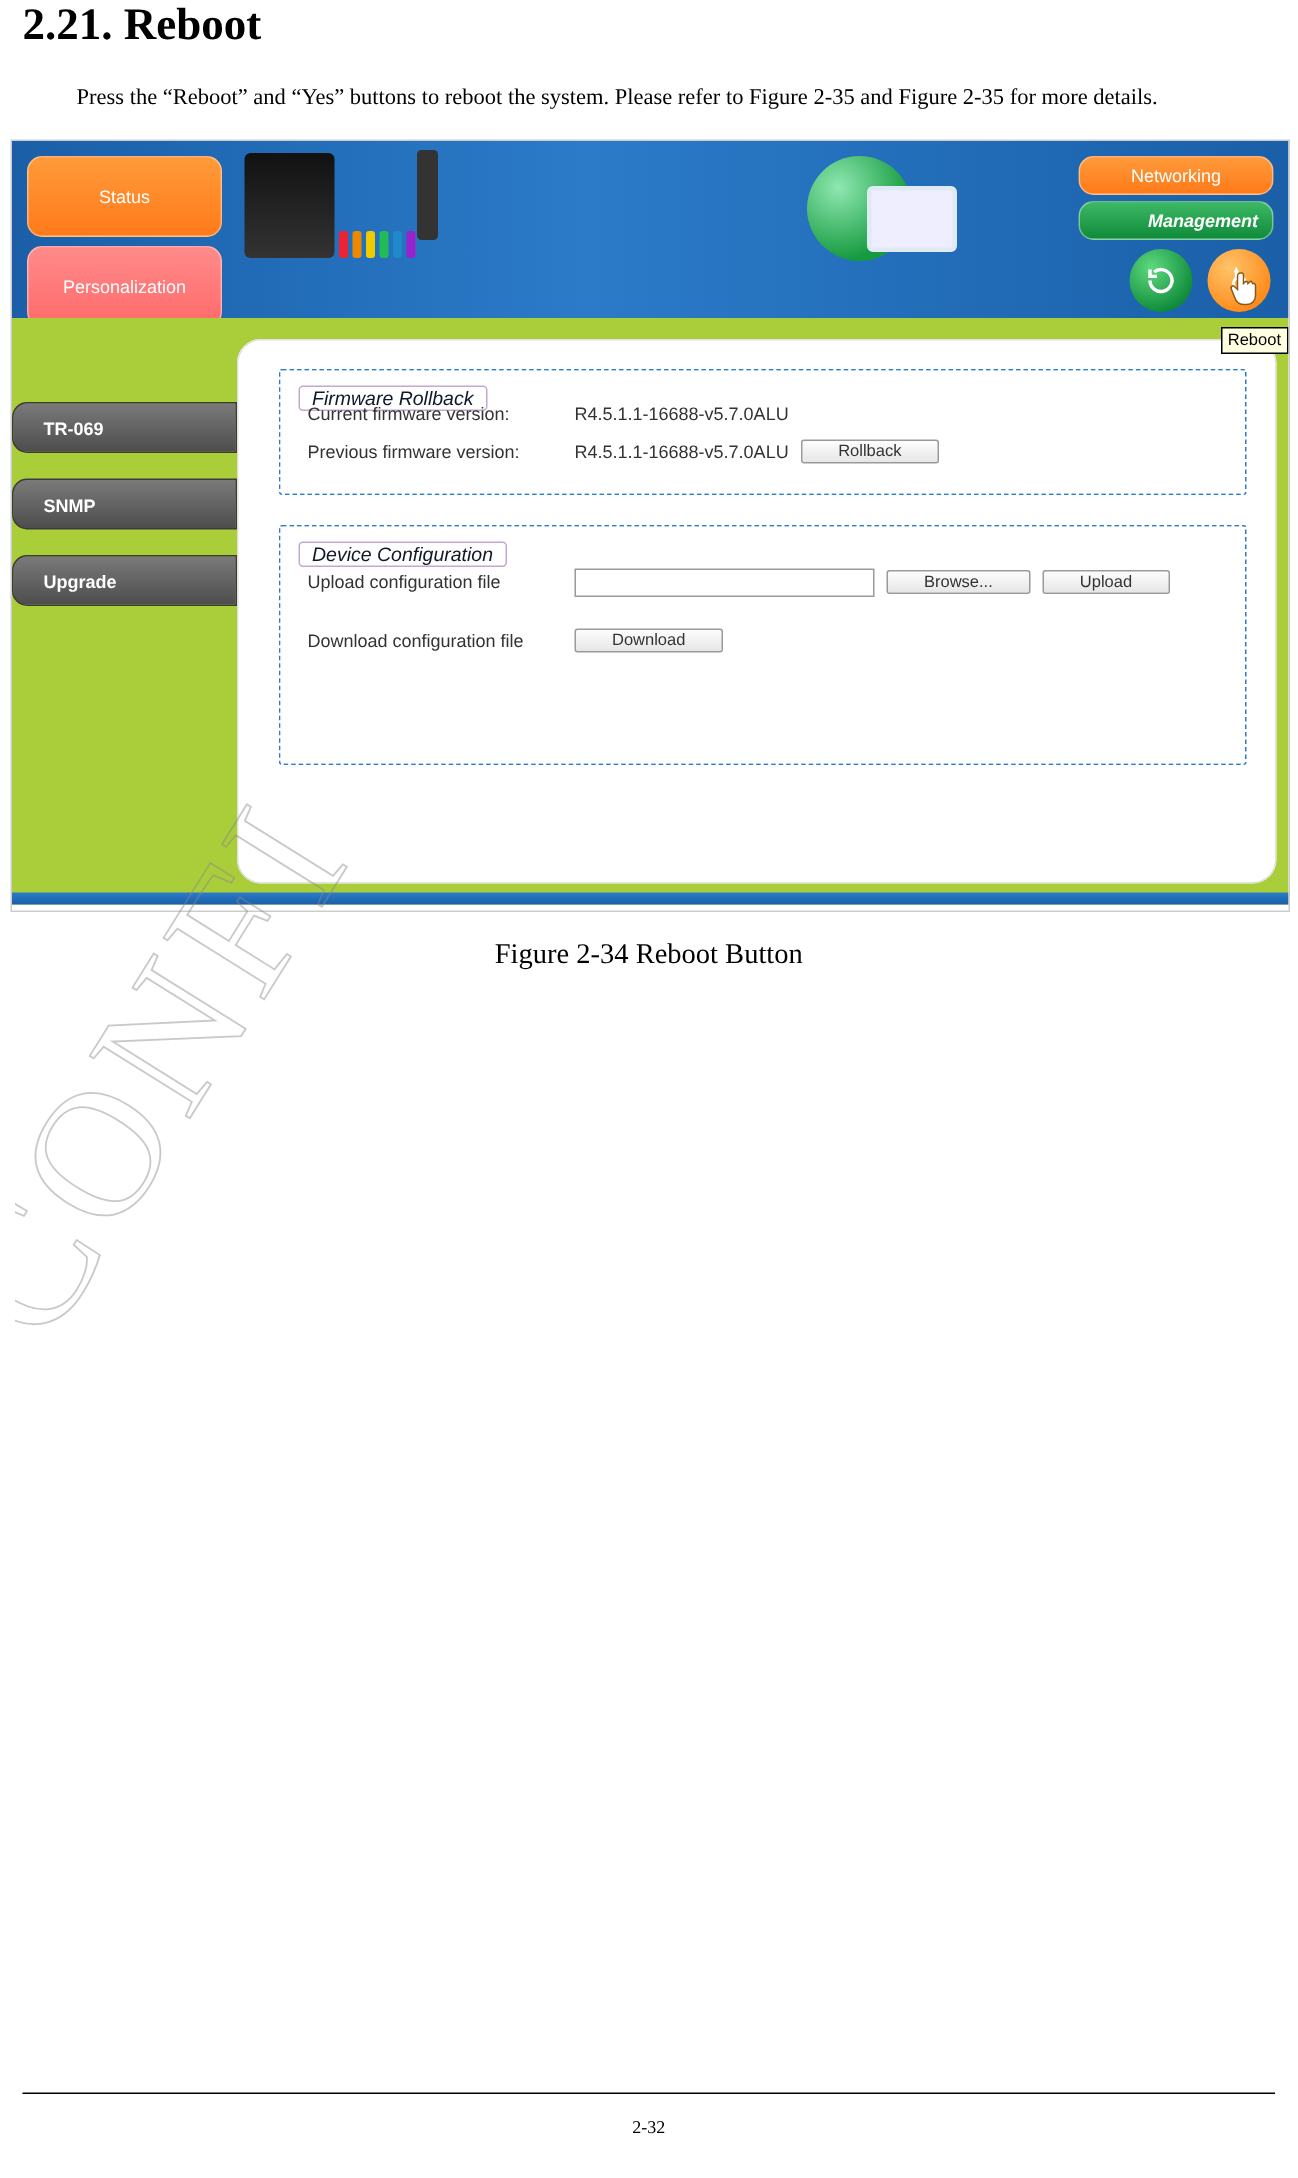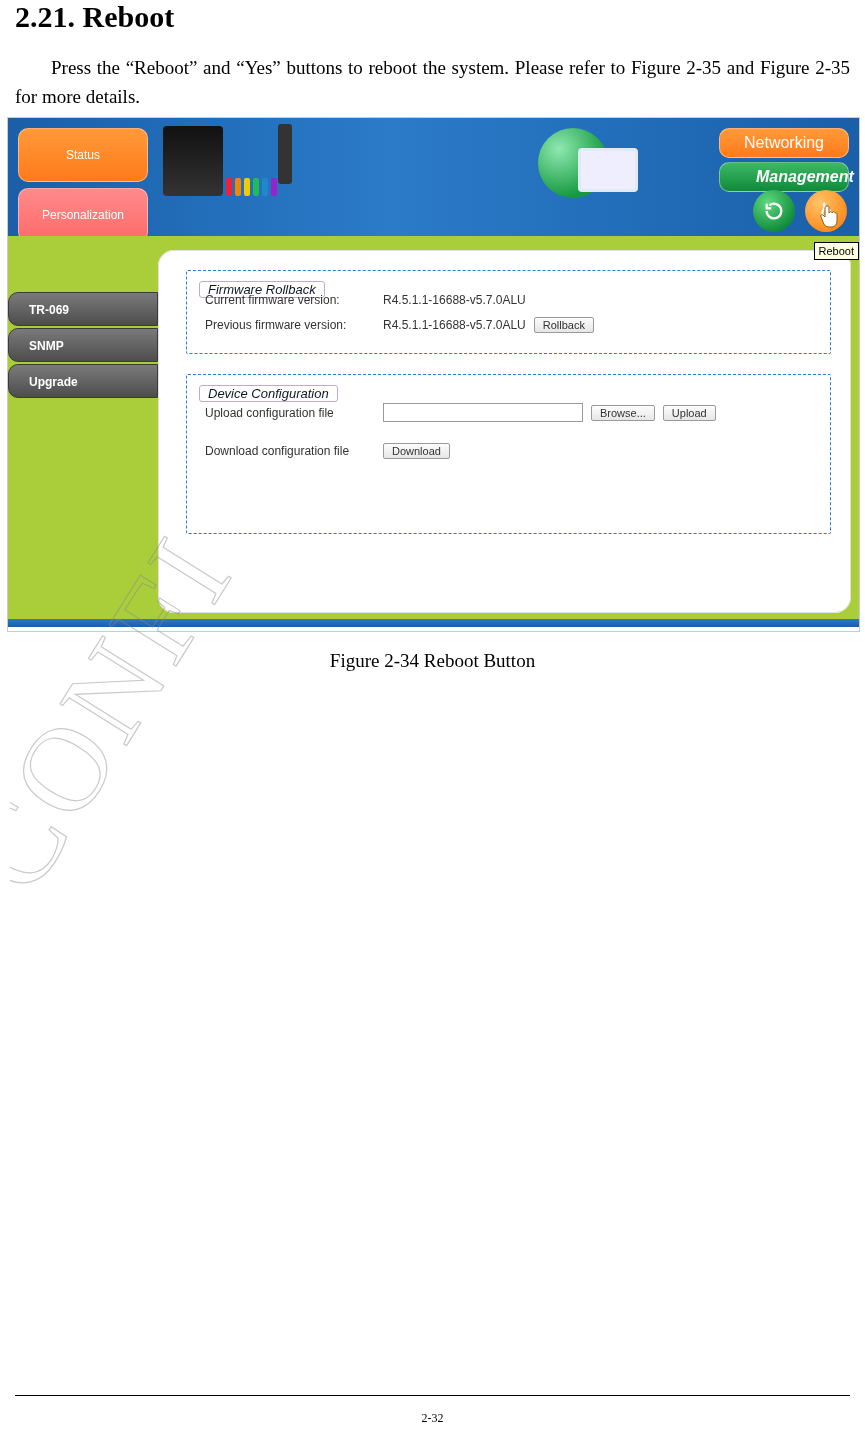--- a/index.html
+++ b/index.html
@@ -11,24 +11,24 @@
     position: relative;
     min-height: 1452px;
     padding: 0 15px;
   }
   .heading {
     font-size: 30px;
     font-weight: bold;
     padding: 0 0 20px 0;
   }
   .para {
-    font-size: 19px;
+    font-size: 15px;
     line-height: 1.5;
     text-align: justify;
-    padding-bottom: 6px;
+    padding-bottom: 16px;
     text-indent: 36px;
   }
   .screenshot {
     width: 853px;
     height: 515px;
     border: 1px solid #ccc;
     position: relative;
     font-family: Arial, Helvetica, sans-serif;
     background: #fff;
     margin-left: -8px;
@@ -61,21 +61,21 @@
     background:#eef; border:3px solid #dfeaf5; border-radius:4px;
   }
   .left-btns { position:absolute; left:10px; top:10px; width:130px; }
   .lb { display:block; color:#fff; font-size:12px; text-align:center;
         border-radius:10px; padding:19px 0; margin-bottom:6px;
         border:1px solid rgba(255,255,255,.4); }
   .lb.orange { background: linear-gradient(#ff9a3a, #ff7a1a); }
   .lb.pink { background: linear-gradient(#ff8a8a, #ff6a6a); }
   .lb.orange2 { background: linear-gradient(#ff9a3a, #ff7a1a); }
   .right-btns { position:absolute; right:10px; top:10px; width:130px; }
-  .rb { display:block; color:#fff; font-size:16px; font-weight:bold; text-align:center;
+  .rb { display:block; color:#fff; font-size:12px; font-weight:bold; text-align:center;
         border-radius:10px; padding:5px 0; margin-bottom:4px;
         border:1px solid rgba(255,255,255,.4); }
   .rb.orange { background: linear-gradient(#ff9a3a, #ff7a1a); font-weight:normal; }
   .rb.green { background: linear-gradient(#3db865, #0f8a3a); font-style:italic;padding-left:36px; }
   .icon-row {
     position:absolute; right:12px; top:72px; display:flex; gap:10px;
   }
   .icon-circle {
     width:42px; height:42px; border-radius:50%;
     display:flex; justify-content:center; align-items:center;
@@ -102,21 +102,21 @@
     position:absolute; left:150px; top:14px; right:8px; bottom:14px;
     background:#fff; border-radius:16px;
     box-shadow: inset 0 0 0 1px #e0e0e0;
   }
   .side-tabs {
     position:absolute; left:0; top:56px; width:150px;
   }
   .st {
     height:34px; line-height:34px; color:#fff; font-size:12px; font-weight:bold;
     padding-left:20px; border-radius:10px 0 0 10px;
-    margin-bottom:2px;
+    margin-bottom:17px;
     background: linear-gradient(#7a7a7a, #4d4d4d);
     border:1px solid #3b3b3b;
   }
   .st.active {
     color:#555;
     background: linear-gradient(#fff, #eef1f2);
     border:1px solid #cfd6db;
   }
   .fieldset {
     position:absolute; border:1px dashed #2a7bd0; border-radius:2px;
@@ -124,21 +124,21 @@
   .fs1 { left:28px; top:20px; right:20px; height:84px; }
   .fs2 { left:28px; top:124px; right:20px; height:160px; }
   .legend {
     position:absolute; top:-10px; left:12px; background:#fff;
     color:#0f172a; font-style:italic; font-size:13px;
     border:1px solid #c4a8d0; border-radius:3px; padding:0 8px;margin-top:20px;
   }
   .row { font-size:12px; color:#333; position:absolute; left:18px; right:18px; display:flex; align-items:center; gap:8px; }
   .row .lbl { width:170px; }
   .btn {
-    font-size:11px; padding:1px 8px;
+    font-size:11px; padding:1px 24px;
     background: linear-gradient(#fdfdfd, #e6e6e6);
     border:1px solid #9a9a9a; border-radius:2px;
     color:#333;
   }
   .file-input {
     width:200px; height:19px; border:1px solid #9a9a9a; background:#fff;
   }
 
   .fig-caption {
     text-align:center; font-size:19px; padding:18px 0;

